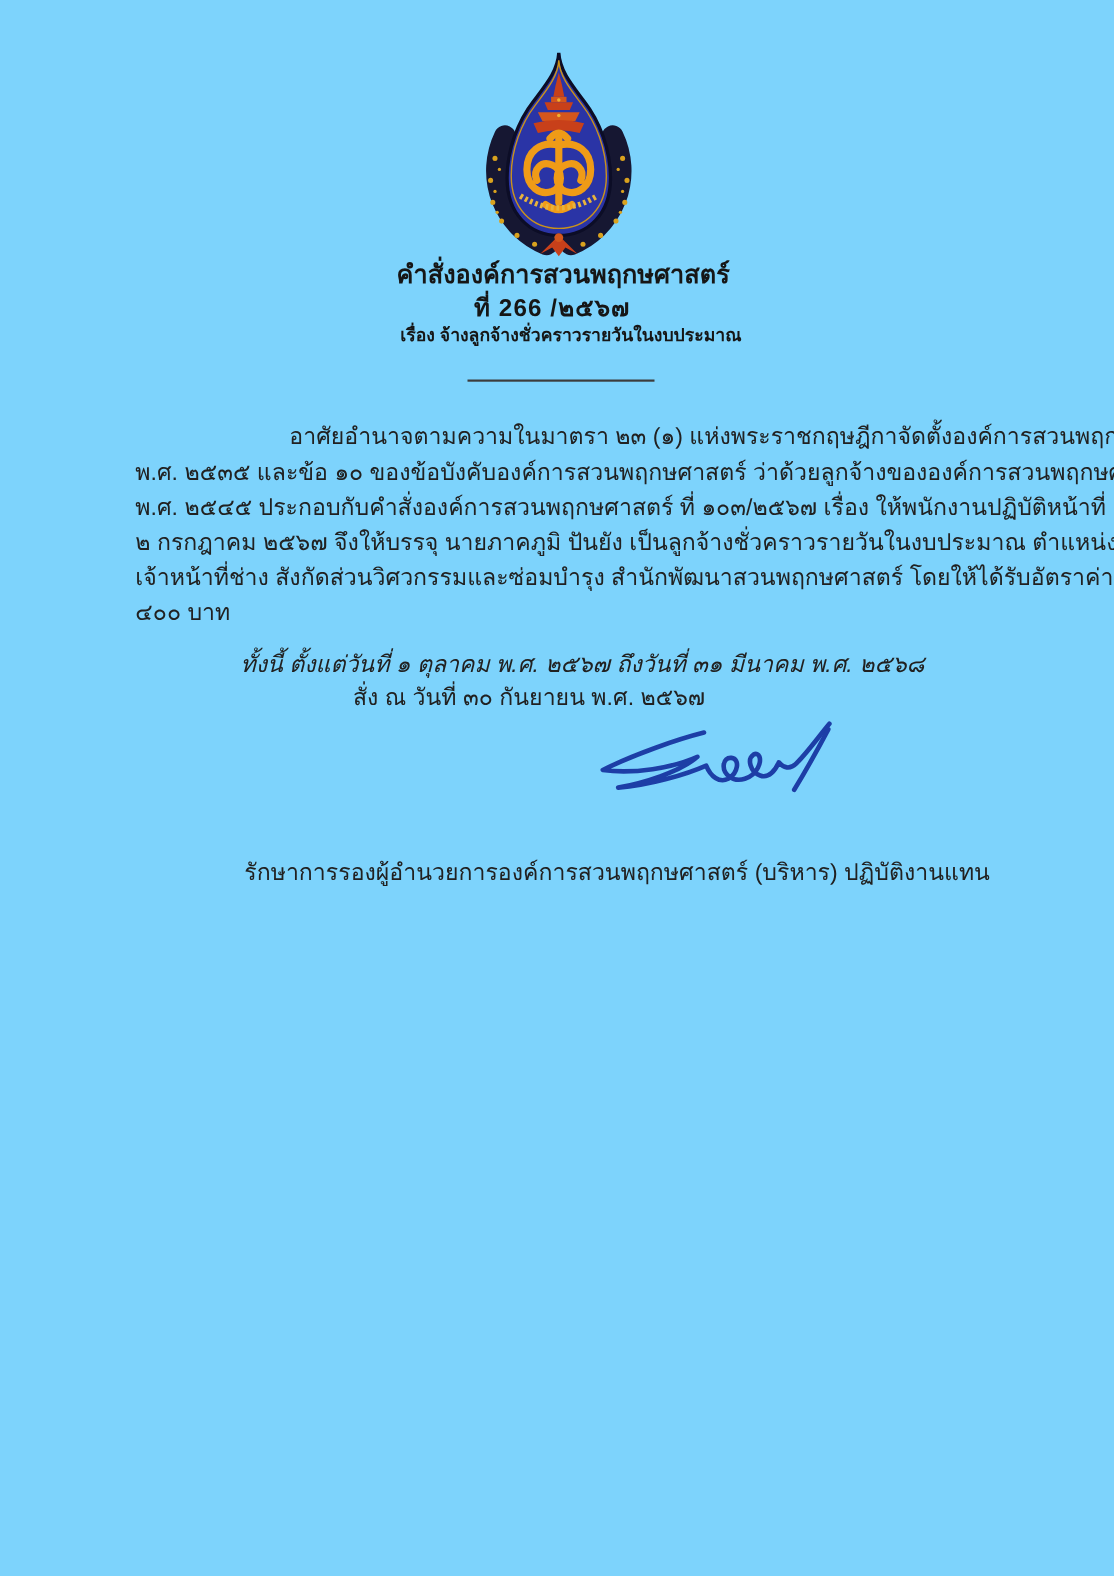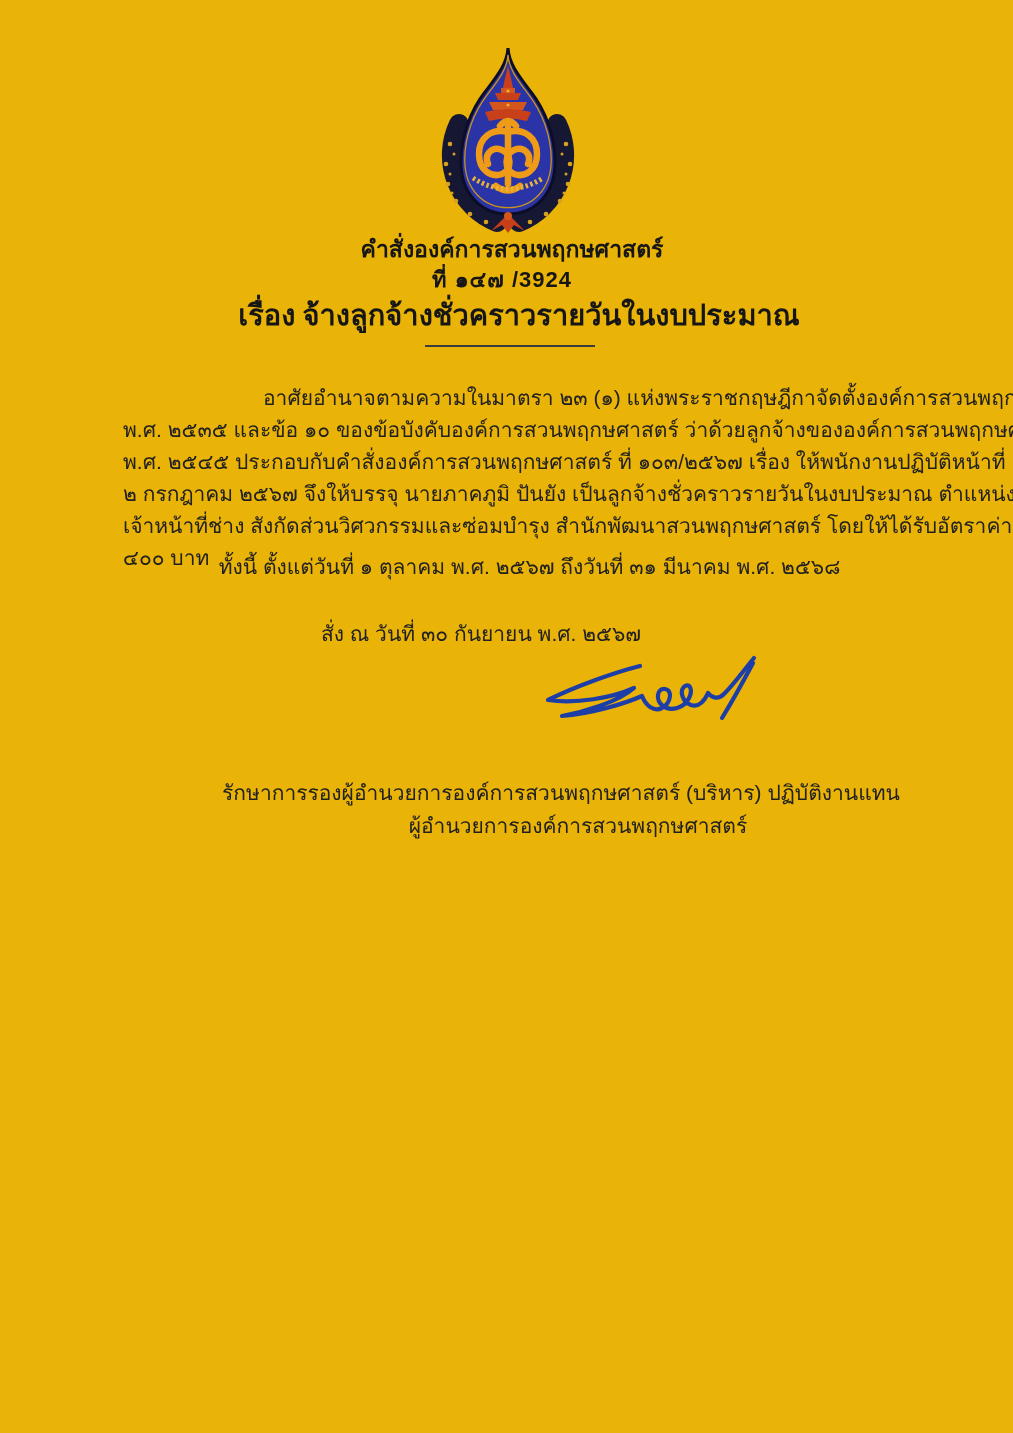--- a/index.html
+++ b/index.html
@@ -2,52 +2,52 @@
 <html><head>
 <meta charset="utf-8">
 <style>
   * { margin: 0; padding: 0; box-sizing: border-box; }
   html, body { background: #ffffff; }
   .page {
     position: relative;
     width: 1013px;
     height: 1433px;
     margin: 0 auto;
-    background: #eab308;
+    background: #7dd3fc;
     font-family: "Liberation Sans", "DejaVu Sans", sans-serif;
     color: #1f1f1f;
     overflow: hidden;
   }
   .abs { position: absolute; }
 
   
   .emblem { top: 44px; left: 423px; width: 170px; height: 190px; }
 
   
   .hline { left: 0; right: 0; text-align: center; font-weight: bold; color: #161616; }
   .doc-title   { top: 231px; font-size: 23px; padding-left: 11px; }
   .doc-number  { top: 262px; font-size: 22px; padding-right: 9px; letter-spacing: 1px; }
-  .doc-subject { top: 292px; font-size: 29px; padding-left: 25px; font-family: Liberation Serif, serif; }
+  .doc-subject { top: 292px; font-size: 16px; padding-left: 25px; }
 
   .divider { top: 345px; left: 425px; width: 170px; height: 0; border-top: 2px solid #3c3c3c; }
 
   
   .body-block { top: 382px; left: 123px; width: 832px; font-size: 21px; color: #212121; }
   .bline {
     line-height: 32px;
     height: 32px;
     text-align: justify;
     text-align-last: justify;
     white-space: nowrap;
   }
   .bline.first { padding-left: 140px; }
   .bline.last { text-align: left; text-align-last: left; }
 
   .center-line { left: 0; right: 0; text-align: center; font-size: 21px; color: #212121; padding-left: 28px; }
-  .effective-line { top: 550px; padding-left: 46px; }
+  .effective-line { top: 587px; padding-left: 46px; font-style: italic; }
   .order-line     { top: 617px; padding-right: 79px; }
 
   
   .signature { top: 650px; left: 538px; width: 225px; height: 88px; }
   .signer-name  { top: 741px; padding-left: 231px; }
   .signer-pos1  { top: 776px; padding-left: 109px; }
   .signer-pos2  { top: 809px; padding-left: 143px; }
 </style>
 </head>
 <body>
@@ -103,21 +103,21 @@
       <path d="M73,142 q12,9 24,0"></path>
     </g>
 
     <path d="M50,134 Q85,156 120,134" stroke="#e8b33c" stroke-width="5" fill="none" stroke-dasharray="2.5,2.5"></path>
 
     <path d="M85,170 L68,187 L79,181 L85,189 L91,181 L102,187 Z" fill="#c8401a"></path>
     <circle cx="85" cy="172" r="4" fill="#d4561c"></circle>
   </svg>
 
   <div class="abs hline doc-title">คำสั่งองค์การสวนพฤกษศาสตร์</div>
-  <div class="abs hline doc-number">ที่  ๑๔๗ /3924</div>
+  <div class="abs hline doc-number">ที่  266 /๒๕๖๗</div>
   <div class="abs hline doc-subject">เรื่อง  จ้างลูกจ้างชั่วคราวรายวันในงบประมาณ</div>
 
   <div class="abs divider"></div>
 
   <div class="abs body-block">
     <div class="bline first">อาศัยอำนาจตามความในมาตรา ๒๓ (๑) แห่งพระราชกฤษฎีกาจัดตั้งองค์การสวนพฤกษศาสตร์</div>
     <div class="bline">พ.ศ. ๒๕๓๕ และข้อ ๑๐ ของข้อบังคับองค์การสวนพฤกษศาสตร์ ว่าด้วยลูกจ้างขององค์การสวนพฤกษศาสตร์</div>
     <div class="bline">พ.ศ. ๒๕๔๕ ประกอบกับคำสั่งองค์การสวนพฤกษศาสตร์ ที่ ๑๐๓/๒๕๖๗ เรื่อง ให้พนักงานปฏิบัติหน้าที่ ลงวันที่</div>
     <div class="bline">๒ กรกฎาคม ๒๕๖๗ จึงให้บรรจุ นายภาคภูมิ ปันยัง เป็นลูกจ้างชั่วคราวรายวันในงบประมาณ ตำแหน่ง</div>
     <div class="bline">เจ้าหน้าที่ช่าง สังกัดส่วนวิศวกรรมและซ่อมบำรุง สำนักพัฒนาสวนพฤกษศาสตร์ โดยให้ได้รับอัตราค่าจ้างวันละ</div>
@@ -131,15 +131,14 @@
     <g stroke="#1d3ea6" stroke-width="4.2" fill="none" stroke-linecap="round" stroke-linejoin="round">
       <path d="M102,16 C78,22 38,36 10,50 C38,54 74,48 96,38 C80,52 46,62 24,66 C52,64 86,54 104,46
                C108,56 116,62 124,58 C133,53 135,40 127,39 C119,38 117,50 125,56 C133,62 146,58 151,48
                C155,40 152,33 147,36 C141,40 144,52 153,55 C161,58 167,50 170,43
                C174,48 180,50 186,44 C196,34 206,20 216,8"></path>
       <path d="M184,68 C195,50 206,30 215,13"></path>
     </g>
   </svg>
 
   <div class="abs center-line signer-pos1">รักษาการรองผู้อำนวยการองค์การสวนพฤกษศาสตร์ (บริหาร) ปฏิบัติงานแทน</div>
-  <div class="abs center-line signer-pos2">ผู้อำนวยการองค์การสวนพฤกษศาสตร์</div>
 
 </div>
 
 </body></html>

